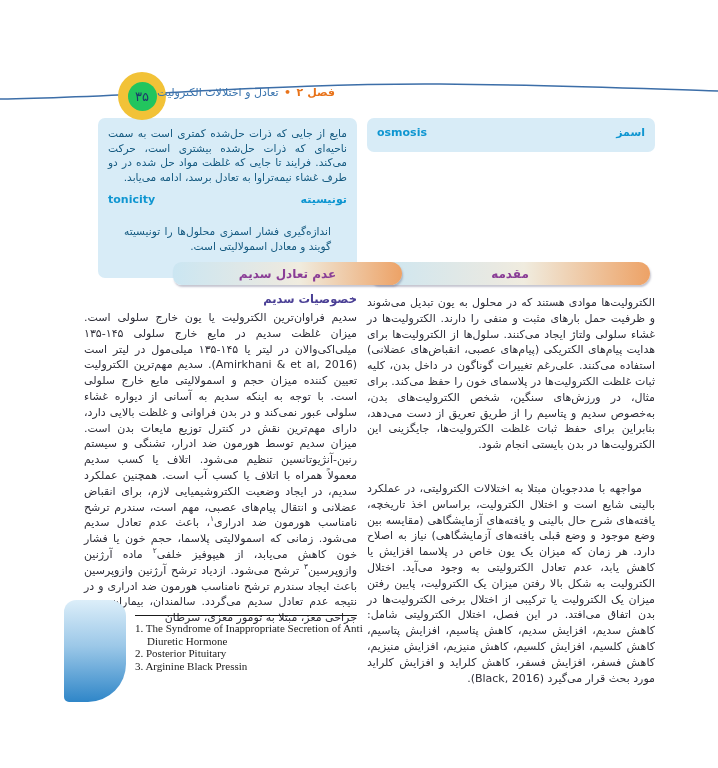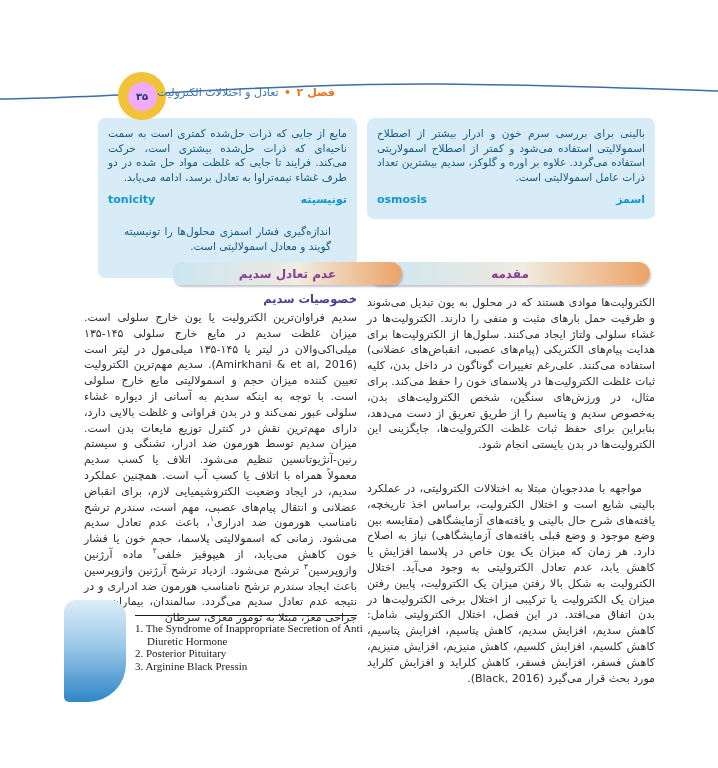--- a/index.html
+++ b/index.html
@@ -8,23 +8,23 @@
     font-family:"DejaVu Sans",sans-serif;overflow:hidden;
   }
   .abs{position:absolute;}
   
   #wave{position:absolute;left:0;top:72px;width:718px;height:48px;}
   .badge{
     position:absolute;left:118px;top:72px;width:48px;height:48px;border-radius:50%;
     background:#f2c237;display:flex;align-items:center;justify-content:center;z-index:3;
   }
   .badge-inner{
-    width:29px;height:29px;border-radius:50%;background:#f0abfc;
+    width:29px;height:29px;border-radius:50%;background:#22c55e;
     display:flex;align-items:center;justify-content:center;
-    color:#1b3a6b;font-weight:bold;font-size:10px;
+    color:#1b3a6b;font-weight:normal;font-size:13px;
   }
   .chapter-line{
     position:absolute;left:180px;top:86px;width:155px;direction:rtl;text-align:left;
     font-size:11px;color:#3a74ae;white-space:nowrap;z-index:3;
   }
   .chapter-line .chap{color:#e8731a;font-weight:bold;}
   .chapter-line .bullet{color:#e8731a;font-weight:bold;padding:0 2px;}
   
   .defbox{
     background:#d8ecf7;border-radius:7px;padding:8px 10px 9px 10px;
@@ -78,21 +78,20 @@
   <div class="badge-inner">۳۵</div>
 </div>
 
 <div class="chapter-line">
   <span class="chap">فصل ۲</span>
   <span class="bullet">•</span>
   <span>تعادل و اختلالات الکترولیت</span>
 </div>
 
 <div class="defbox abs" style="left:367px;top:118px;width:268px;">
-  <p class="lead">بالینی برای بررسی سرم خون و ادرار بیشتر از اصطلاح اسمولالیتی استفاده می‌شود و کمتر از اصطلاح اسمولاریتی استفاده می‌گردد. علاوه بر اوره و گلوکز، سدیم بیشترین تعداد ذرات عامل اسمولالیتی است.</p>
   <div class="termrow">
     <span>اسمز</span>
     <span class="en">osmosis</span>
   </div>
 </div>
 
 <div class="defbox abs" style="left:98px;top:118px;width:239px;">
   <p class="lead">مایع از جایی که ذرات حل‌شده کمتری است به سمت ناحیه‌ای که ذرات حل‌شده بیشتری است، حرکت می‌کند. فرایند تا جایی که غلظت مواد حل شده در دو طرف غشاء نیمه‌تراوا به تعادل برسد، ادامه می‌یابد.</p>
   <div class="termrow">
     <span>تونیسیته</span>

